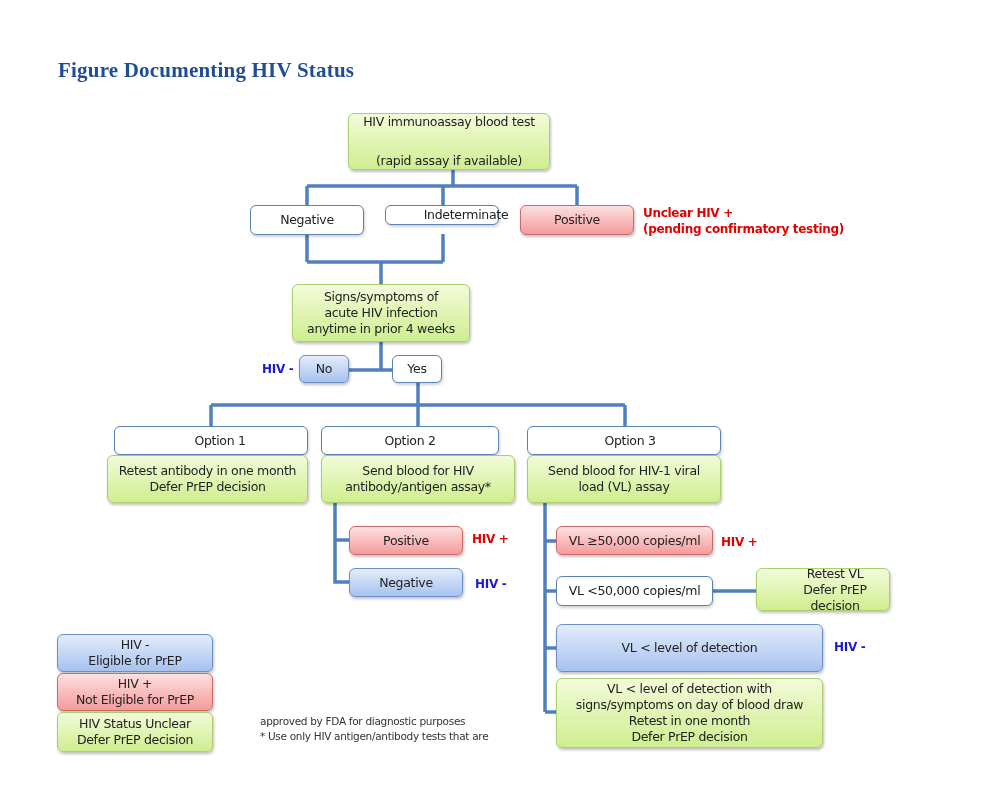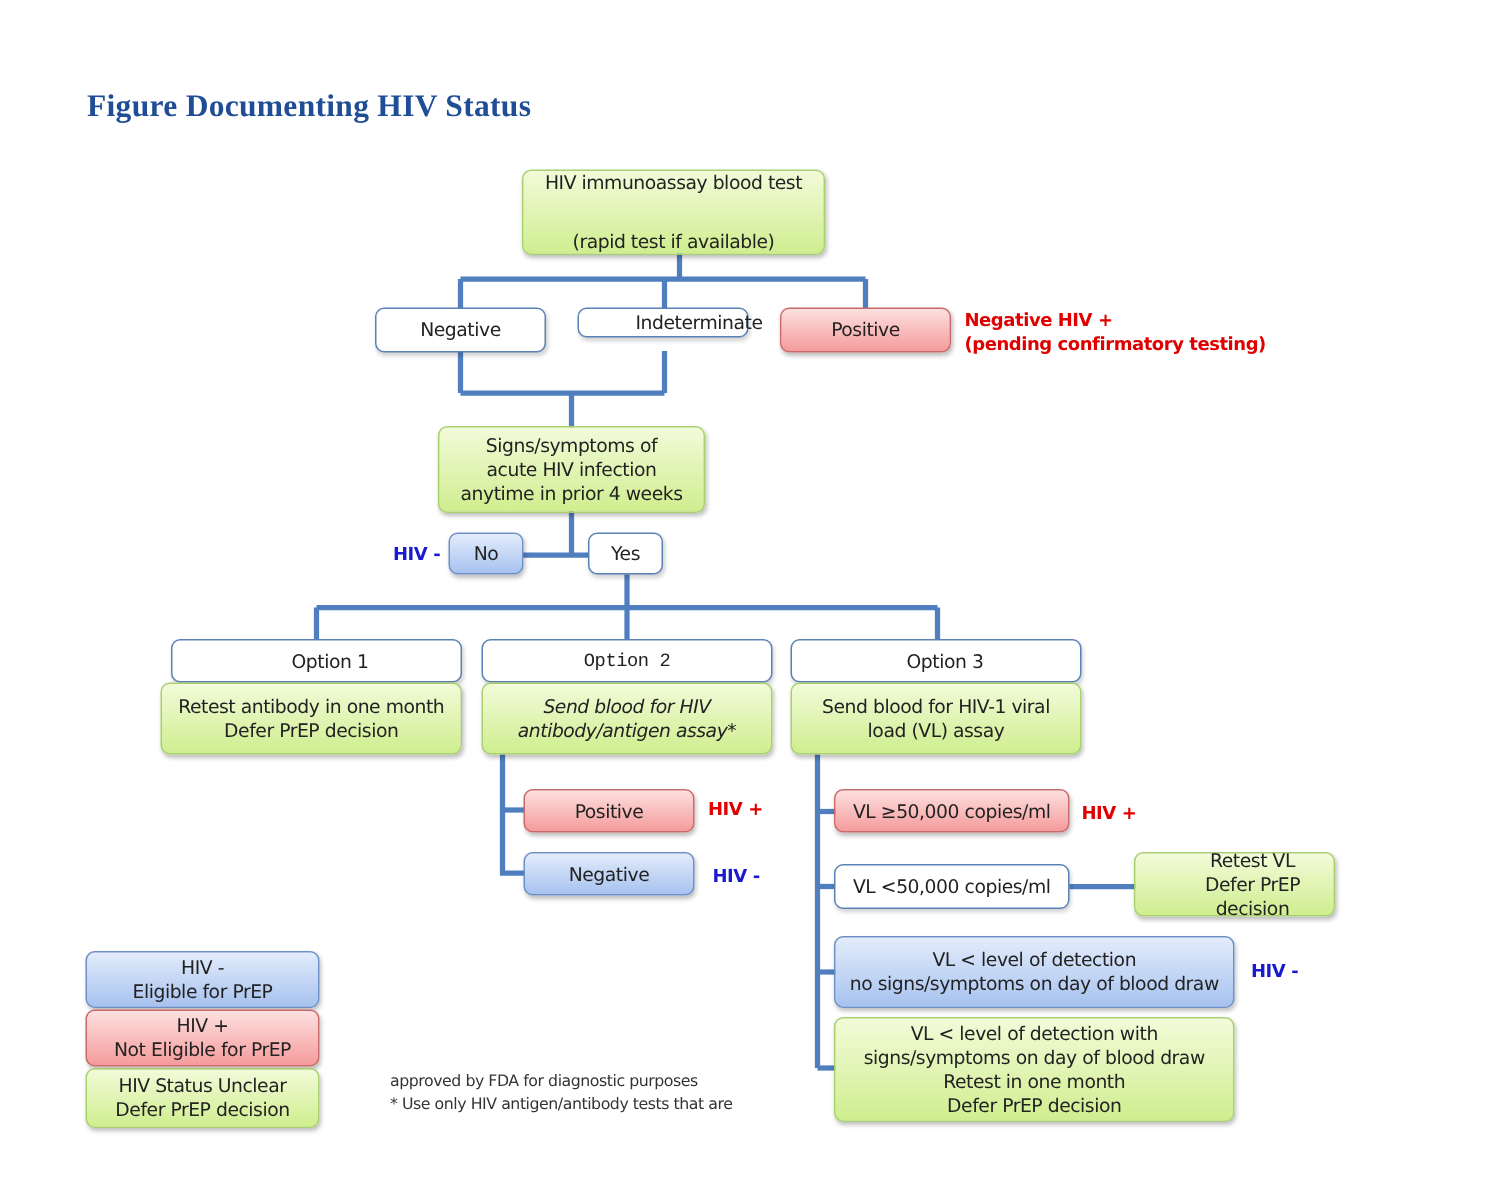--- a/index.html
+++ b/index.html
@@ -51,50 +51,50 @@
     <path d="M545 541 H557"></path>
     <path d="M545 591 H557"></path>
     <path d="M713 591 H757"></path>
     <path d="M545 648 H557"></path>
     <path d="M545 712 H557"></path>
   </g>
 </svg>
 
 <div class="box green" style="left:348px;top:113px;width:202px;height:57px;flex-direction:column;justify-content:space-between;">
   <span>HIV immunoassay  blood test</span>
-  <span>(rapid test if available)</span>
+  <span>(rapid assay if available)</span>
 </div>
 
 <div class="box white" style="left:250px;top:205px;width:114px;height:30px;">Negative</div>
 <div class="box white" style="left:385px;top:205px;width:114px;height:20px;padding-left:48px;">Indeterminate</div>
 <div class="box red" style="left:520px;top:205px;width:114px;height:30px;">Positive</div>
 <div class="label lred" style="left:643px;top:205px;line-height:16px;">
-  <div>Negative HIV +</div>
+  <div>Unclear HIV +</div>
   <div>(pending confirmatory testing)</div>
 </div>
 
 <div class="box green" style="left:292px;top:284px;width:178px;height:58px;flex-direction:column;">
   <span>Signs/symptoms of</span>
   <span>acute HIV infection</span>
   <span>anytime in prior 4 weeks</span>
 </div>
 
 <div class="label lblue" style="left:262px;top:362px;">HIV -</div>
 <div class="box blue" style="left:299px;top:355px;width:50px;height:28px;">No</div>
 <div class="box white" style="left:392px;top:355px;width:50px;height:28px;">Yes</div>
 
 <div class="box white" style="left:114px;top:426px;width:194px;height:29px;padding-left:18px;">Option 1</div>
-<div class="box white" style="left:321px;top:426px;width:194px;height:29px;font-family:Liberation Mono, monospace;">Option 2</div>
+<div class="box white" style="left:321px;top:426px;width:178px;height:29px;">Option 2</div>
 <div class="box white" style="left:527px;top:426px;width:194px;height:29px;padding-left:12px;">Option 3</div>
 
 <div class="box green" style="left:107px;top:455px;width:201px;height:48px;flex-direction:column;align-items:center;">
   <span>Retest antibody in one month</span>
   <span>Defer PrEP decision</span>
 </div>
-<div class="box green" style="left:321px;top:455px;width:194px;height:48px;flex-direction:column;font-style:italic;">
+<div class="box green" style="left:321px;top:455px;width:194px;height:48px;flex-direction:column;">
   <span>Send blood for HIV</span>
   <span>antibody/antigen assay*</span>
 </div>
 <div class="box green" style="left:527px;top:455px;width:194px;height:48px;flex-direction:column;">
   <span>Send blood for HIV-1 viral</span>
   <span>load (VL) assay</span>
 </div>
 
 <div class="box red" style="left:349px;top:526px;width:114px;height:29px;">Positive</div>
 <div class="label lred" style="left:472px;top:532px;">HIV +</div>
@@ -103,21 +103,20 @@
 
 <div class="box red" style="left:556px;top:526px;width:157px;height:29px;">VL ≥50,000 copies/ml</div>
 <div class="label lred" style="left:721px;top:535px;">HIV +</div>
 <div class="box white" style="left:556px;top:576px;width:157px;height:30px;">VL &lt;50,000 copies/ml</div>
 <div class="box green" style="left:756px;top:568px;width:134px;height:43px;flex-direction:column;padding-left:24px;">
   <span>Retest VL</span>
   <span>Defer PrEP decision</span>
 </div>
 <div class="box blue" style="left:556px;top:624px;width:267px;height:48px;flex-direction:column;">
   <span>VL &lt; level of detection</span>
-  <span>no signs/symptoms on day of blood draw</span>
 </div>
 <div class="label lblue" style="left:834px;top:640px;">HIV -</div>
 <div class="box green" style="left:556px;top:678px;width:267px;height:70px;flex-direction:column;">
   <span>VL &lt; level of detection with</span>
   <span>signs/symptoms on day of blood draw</span>
   <span>Retest  in one month</span>
   <span>Defer PrEP decision</span>
 </div>
 
 <div class="box blue" style="left:57px;top:634px;width:156px;height:38px;flex-direction:column;">

